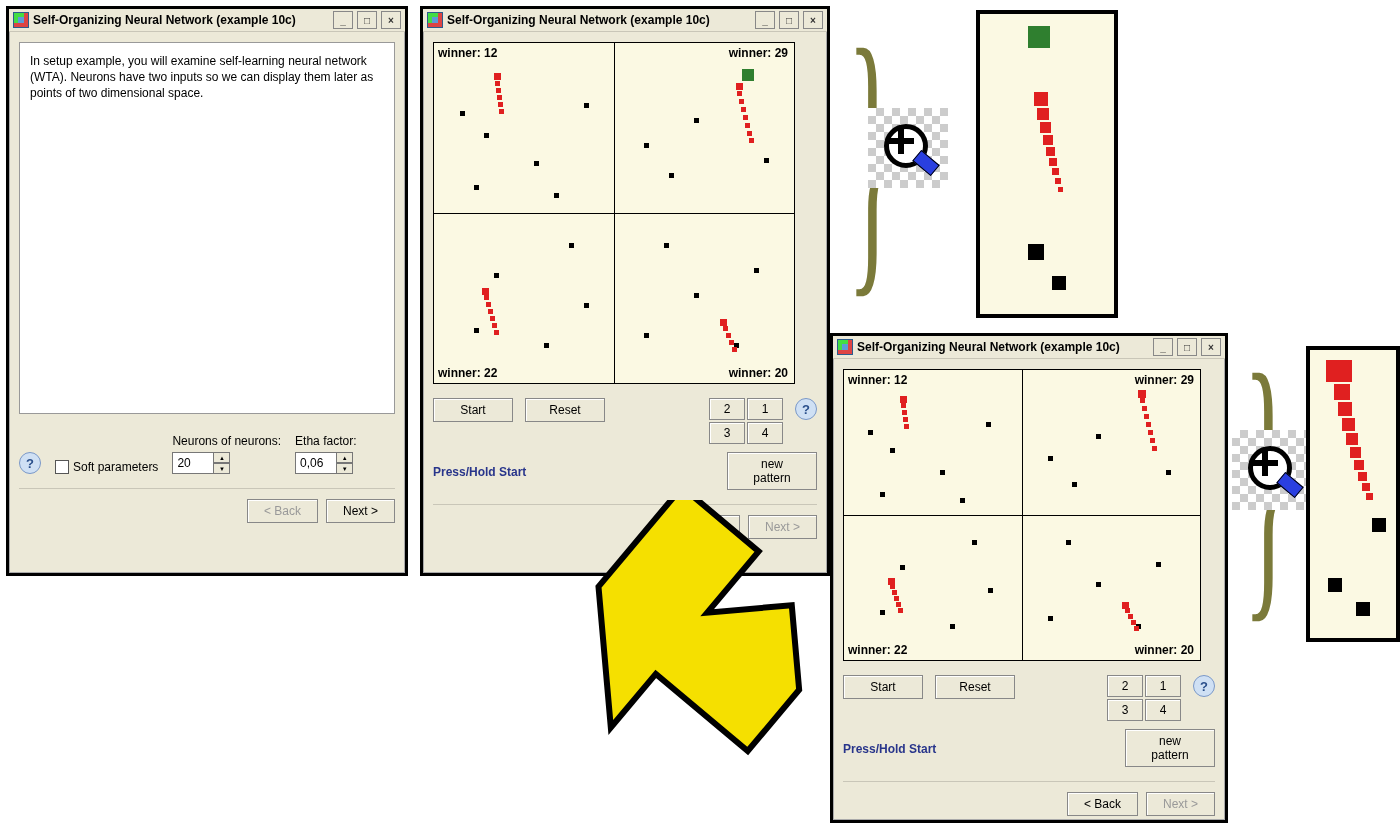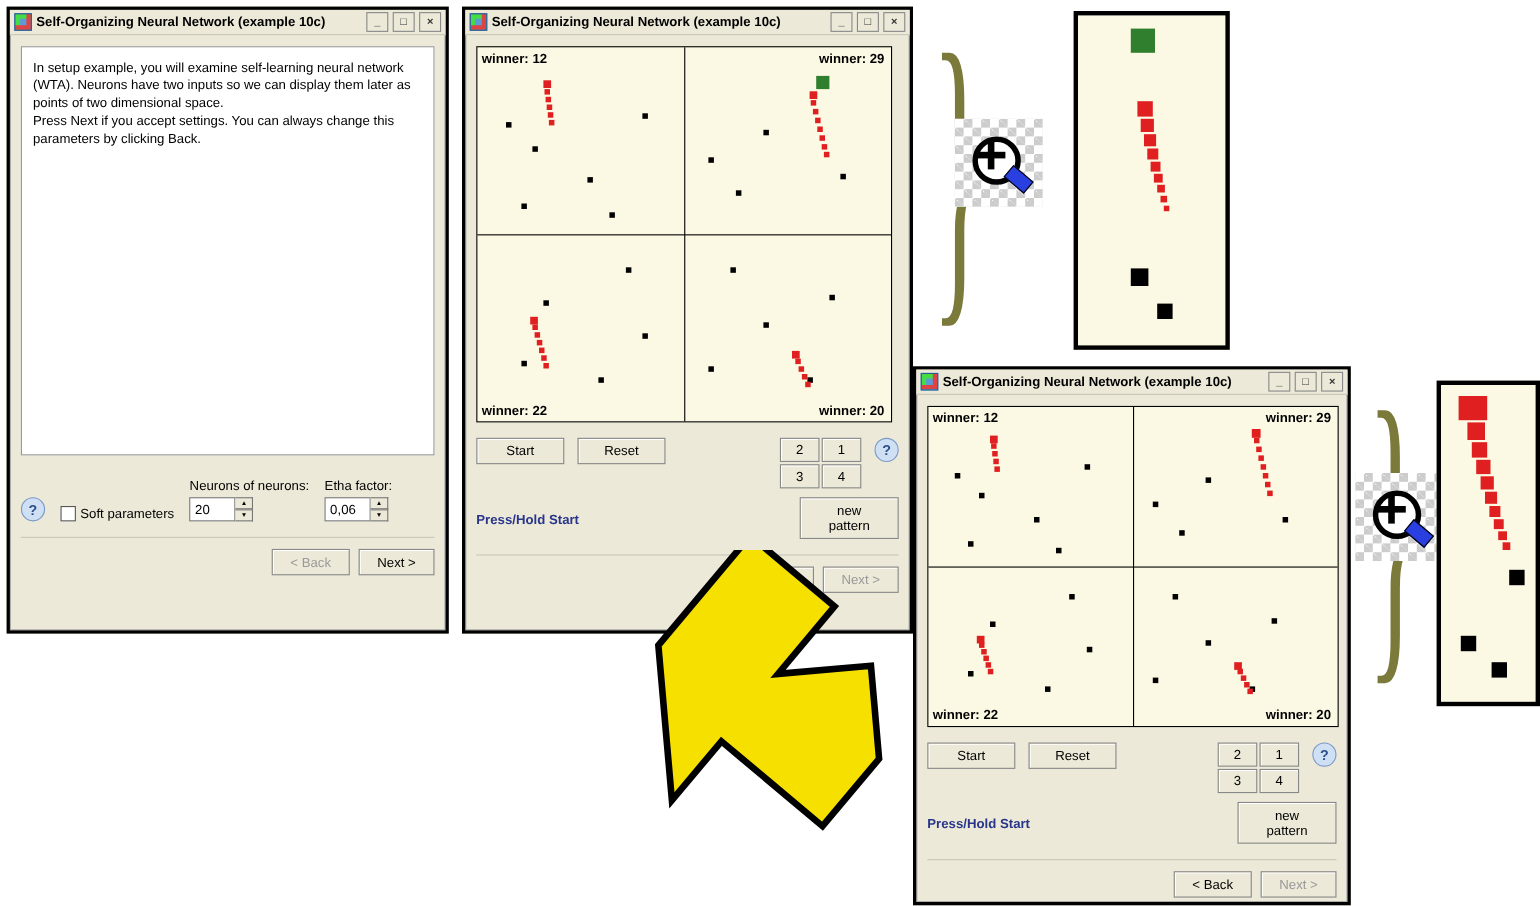--- a/index.html
+++ b/index.html
@@ -121,21 +121,20 @@
     display:flex; justify-content: flex-end; gap: 8px;
     border-top: 1px solid #c9c6b8; padding-top: 10px;
   }
 
   
   .plot-area {
     position: relative;
     width: 360px; height: 340px;
     background: #fbf9e3;
     border: 1px solid #000;
-    padding-left: 16px;
   }
   .plot-area .vline { position:absolute; left:50%; top:0; bottom:0; width:1px; background:#000; }
   .plot-area .hline { position:absolute; top:50%; left:0; right:0; height:1px; background:#000; }
   .q-label { position:absolute; font-size: 12px; font-weight: bold; }
   .dot { position:absolute; width:5px; height:5px; background:#000; }
   .trail { position:absolute; width:5px; height:5px; background:#e02020; }
   .green-sq { position:absolute; width:12px; height:12px; background:#2f7f2f; }
   .ctrl-row {
     margin-top: 14px; display:flex; align-items:flex-start; gap: 12px;
   }
@@ -196,21 +195,20 @@
   <div class="titlebar">
     <span class="app-icon"></span>
     <span class="title-text">Self-Organizing Neural Network (example 10c)</span>
     <div class="win-btn">_</div>
     <div class="win-btn">□</div>
     <div class="win-btn">×</div>
   </div>
   <div class="dlg-body">
     <div class="intro-box">
       <div>In setup example, you will examine self-learning neural network (WTA). Neurons have two inputs so we can display them later as points of two dimensional space.</div>
-      <div>Press Next if you accept settings. You can always change this parameters by clicking Back.</div>
     </div>
 
     <div class="settings-row">
       <div class="help-btn">?</div>
       <div style="flex:0 0 auto; display:flex; align-items:center;">
         <span class="checkbox"></span>
         <span>Soft parameters</span>
       </div>
       <div class="field-col">
         <span>Neurons of neurons:</span>

